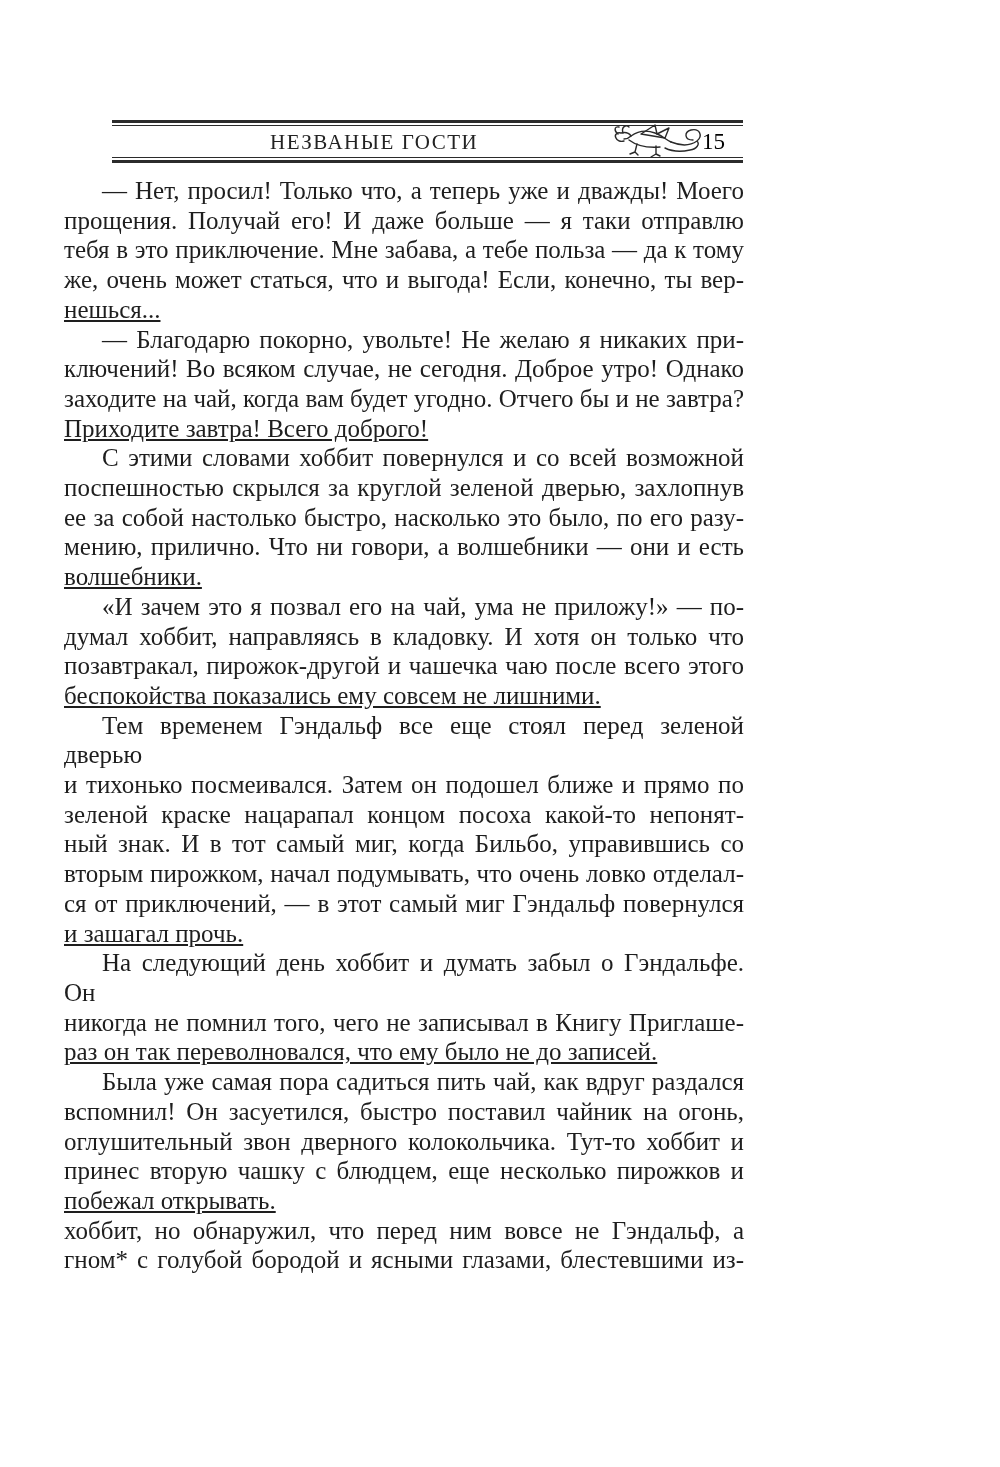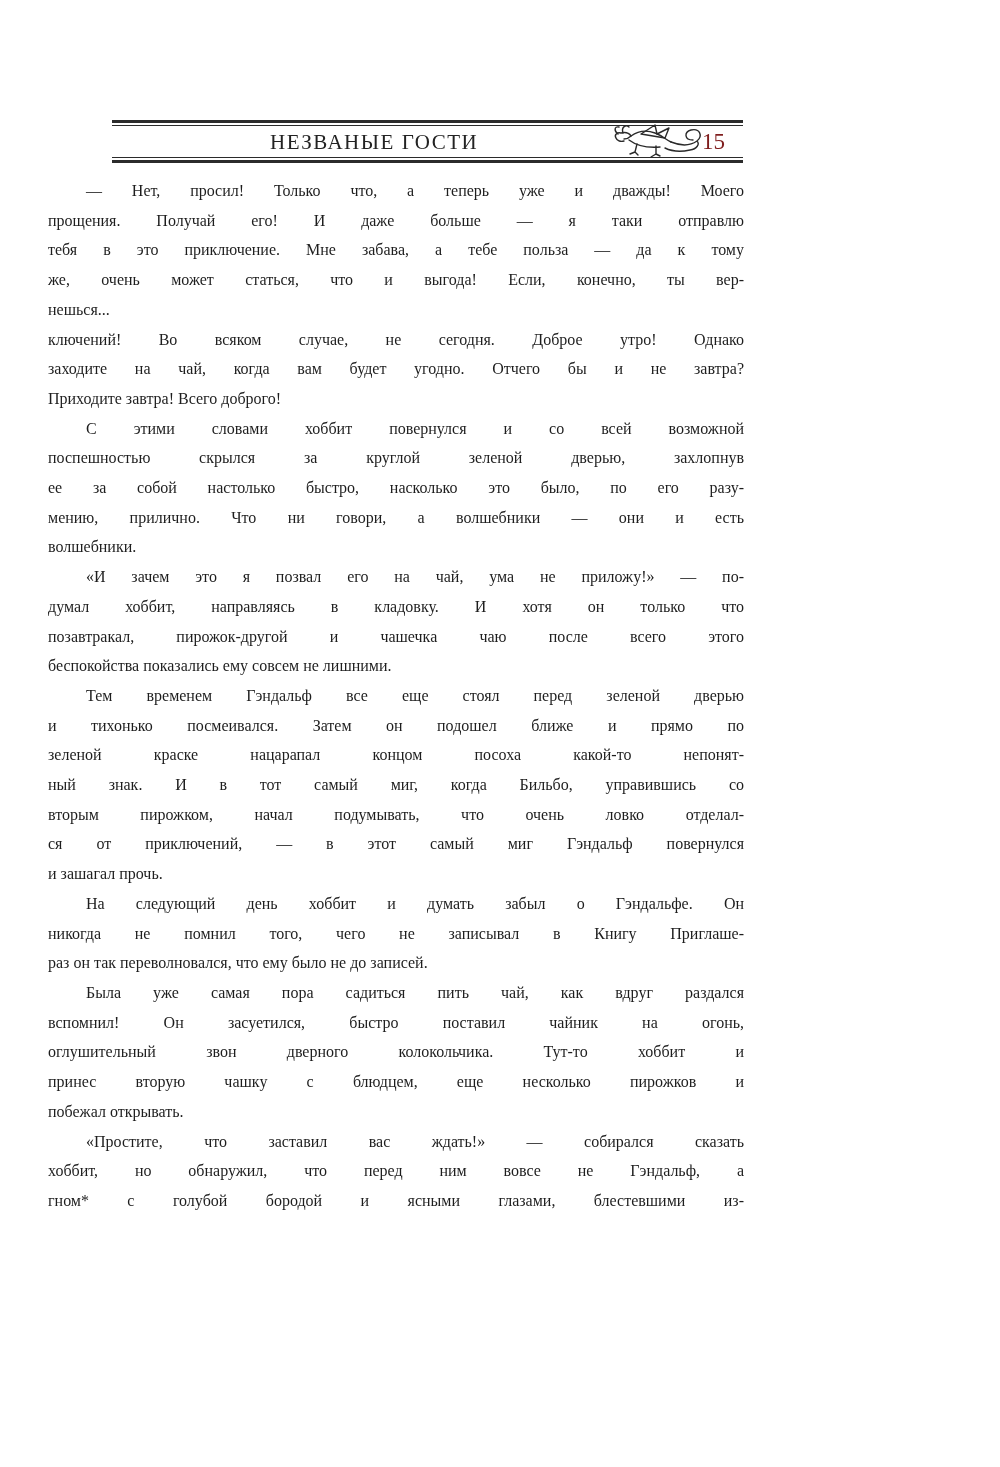--- a/index.html
+++ b/index.html
@@ -41,43 +41,43 @@
     font-size: 21px;
     letter-spacing: 1.5px;
     color: #232323;
     white-space: nowrap;
   }
   .folio {
     position: absolute;
     right: 18px;
     top: 3px;
     font-size: 23px;
-    color: #7f1d1d;
+    color: #000000;
   }
   .ornament {
     position: absolute;
     left: 498px;
     top: -3px;
     width: 100px;
     height: 38px;
   }
   .body-text {
-    margin: 13px 152px 0 48px; 
-    font-size: 16px;
+    margin: 13px 152px 0 64px; 
+    font-size: 25px;
     line-height: 29.7px;
   }
   .paragraph { margin: 0; padding: 0; }
   .line {
     text-align: justify;
     text-align-last: justify;
     white-space: normal;
     color: #1e1e1e;
   }
   .line.first { text-indent: 38px; }
-  .line.end { text-align-last: left; }
+  .line.end { text-align-last: left; text-decoration: underline; }
 </style>
 </head>
 <body>
 
 <div class="page">
 
   <div class="header">
     <div class="rule-top"></div>
     <div class="header-band">
       <span class="running-head">НЕЗВАНЫЕ ГОСТИ</span>
@@ -110,20 +110,21 @@
 
   <div class="body-text">
       <div class="paragraph">
         <div class="line first">— Нет, просил! Только что, а теперь уже и дважды! Моего</div>
         <div class="line">прощения. Получай его! И даже больше — я таки отправлю</div>
         <div class="line">тебя в это приключение. Мне забава, а тебе польза — да к тому</div>
         <div class="line">же, очень может статься, что и выгода! Если, конечно, ты вер-</div>
         <div class="line end">нешься...</div>
       </div>
       <div class="paragraph">
+        <div class="line first">— Благодарю покорно, увольте! Не желаю я никаких при-</div>
         <div class="line">ключений! Во всяком случае, не сегодня. Доброе утро! Однако</div>
         <div class="line">заходите на чай, когда вам будет угодно. Отчего бы и не завтра?</div>
         <div class="line end">Приходите завтра! Всего доброго!</div>
       </div>
       <div class="paragraph">
         <div class="line first">С этими словами хоббит повернулся и со всей возможной</div>
         <div class="line">поспешностью скрылся за круглой зеленой дверью, захлопнув</div>
         <div class="line">ее за собой настолько быстро, насколько это было, по его разу-</div>
         <div class="line">мению, прилично. Что ни говори, а волшебники — они и есть</div>
         <div class="line end">волшебники.</div>
@@ -149,19 +150,18 @@
         <div class="line end">раз он так переволновался, что ему было не до записей.</div>
       </div>
       <div class="paragraph">
         <div class="line first">Была уже самая пора садиться пить чай, как вдруг раздался</div>
         <div class="line">вспомнил! Он засуетился, быстро поставил чайник на огонь,</div>
         <div class="line">оглушительный звон дверного колокольчика. Тут-то хоббит и</div>
         <div class="line">принес вторую чашку с блюдцем, еще несколько пирожков и</div>
         <div class="line end">побежал открывать.</div>
       </div>
       <div class="paragraph">
-        <div class="line first">«Простите, что заставил вас ждать!» — собирался сказать</div>
         <div class="line">хоббит, но обнаружил, что перед ним вовсе не Гэндальф, а</div>
         <div class="line">гном* с голубой бородой и ясными глазами, блестевшими из-</div>
       </div>
     </div>
 
 </div>
 
 </body></html>

